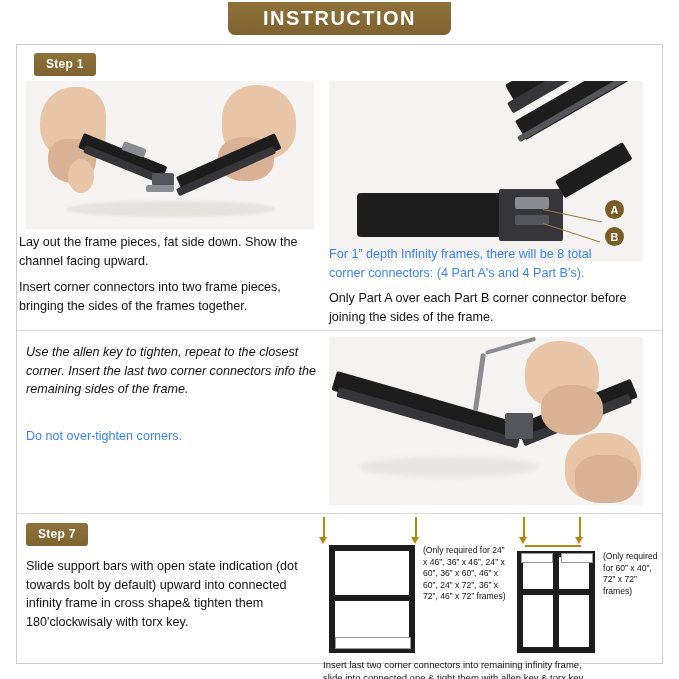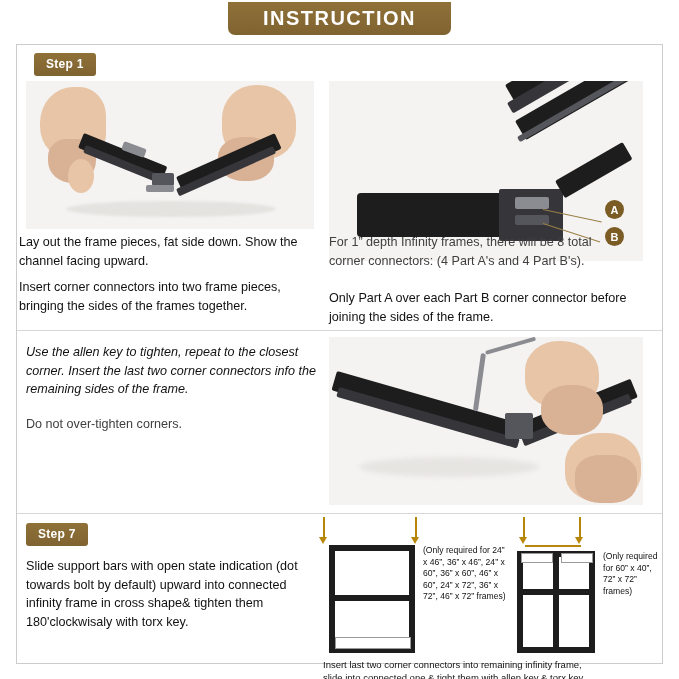--- a/index.html
+++ b/index.html
@@ -74,21 +74,21 @@
     letter-spacing: 0.3px;
   }
 
   
   .txt {
     position: absolute;
     font-size: 12.6px;
     line-height: 18.5px;
     color: #111111;
   }
-  .txt.brown { color: #404040; }
+  .txt.brown { color: #3b82f6; margin-top: 12px; }
   .txt.small {
     font-size: 9.5px;
     line-height: 12.5px;
   }
   .txt.tiny {
     font-size: 8.6px;
     line-height: 11.5px;
   }
   .txt p { margin: 0 0 0 0; }
   .txt p + p { margin-top: 8px; }

